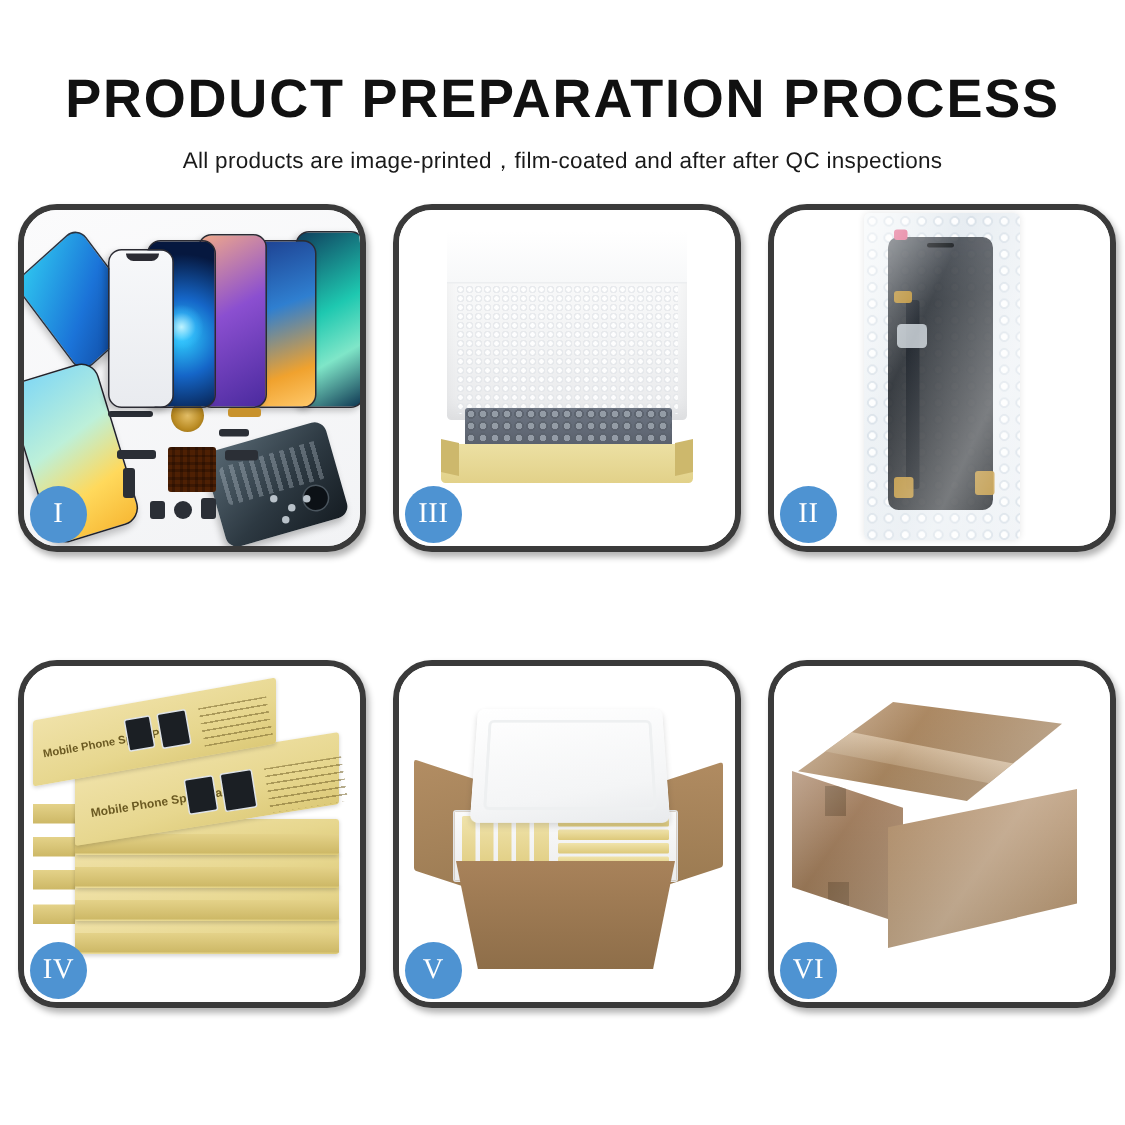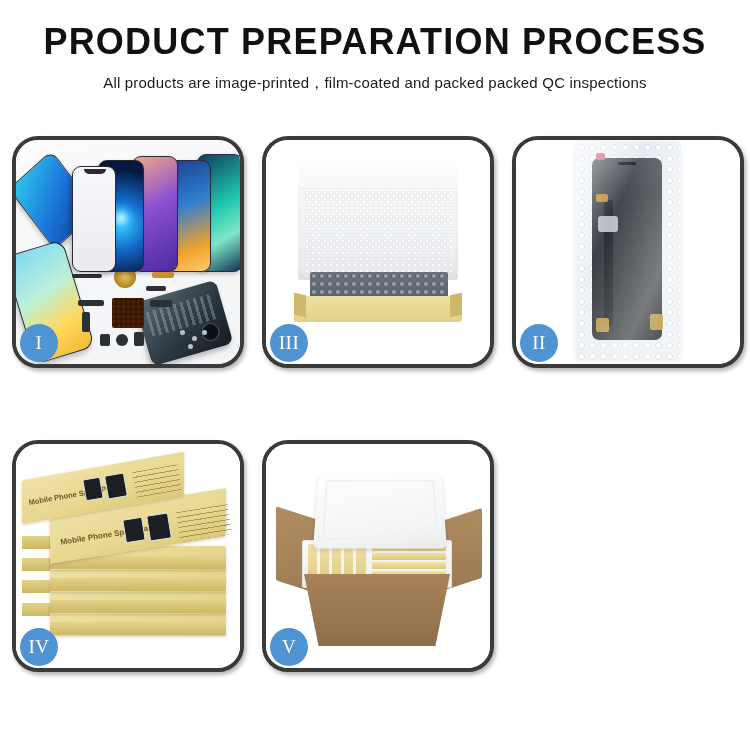--- a/index.html
+++ b/index.html
@@ -9,21 +9,21 @@
     font-family: "Liberation Sans", sans-serif;
     overflow: hidden;
   }
   #page { position: relative; width: 750px; height: 750px; background: #fff; }
 
   
   .header { position: absolute; left: 0; top: 0; width: 750px; text-align: center; }
   .title {
     font-family: "Liberation Sans", sans-serif;
     font-size: 36px; font-weight: 700; color: #111;
-    letter-spacing: 1.2px; margin-top: 24px; line-height: 1;
+    letter-spacing: 1.2px; margin-top: 48px; line-height: 1;
     white-space: nowrap;
   }
   .subtitle {
     font-family: "Liberation Sans", sans-serif;
     font-size: 15px; font-weight: 400; color: #1a1a1a;
     letter-spacing: .2px; margin-top: 14px; white-space: nowrap;
   }
 
   
   .grid {
@@ -275,21 +275,21 @@
     background: linear-gradient(125deg, rgba(255,255,255,.45) 0%, rgba(255,255,255,0) 30%, rgba(255,255,255,.30) 62%, rgba(255,255,255,0) 100%);
     pointer-events:none; }
 </style>
 </head>
 <body>
 
 <div id="page">
 
   <div class="header">
     <div class="title">PRODUCT PREPARATION PROCESS</div>
-    <div class="subtitle">All products are image-printed，film-coated and packed packed QC inspections</div>
+    <div class="subtitle">All products are image-printed，film-coated and after after QC inspections</div>
   </div>
 
   <div class="grid">
 
     <div class="panel">
       <div class="panel-inner p1">
         <div class="phone-tilt"></div>
         <div class="phone-fan">
           <div class="fanp fp5"></div>
           <div class="fanp fp4"></div>
@@ -430,15 +430,31 @@
             <div class="ybox" style="left:0;top:27px;width:74px;height:7px;"></div>
             <div class="ybox" style="left:0;top:36px;width:74px;height:6px;"></div>
           </div>
           <div class="foamtop"></div>
           <div class="cfront"></div>
         </div>
       </div>
       <div class="badge">V</div>
     </div>
 
+    <div class="panel">
+      <div class="panel-inner p6">
+        <div class="bigbox">
+          <div class="bb-top">
+            <div class="bb-tape"></div>
+          </div>
+          <div class="bb-left">
+            <div class="bb-seam" style="left:22px;top:10px;width:14px;height:20px;"></div>
+            <div class="bb-seam" style="left:24px;top:74px;width:14px;height:18px;"></div>
+          </div>
+          <div class="bb-right"></div>
+          <div class="bb-wrap"></div>
+        </div>
+      </div>
+      <div class="badge">VI</div>
+    </div>
 
   </div>
 </div>
 
 </body></html>

